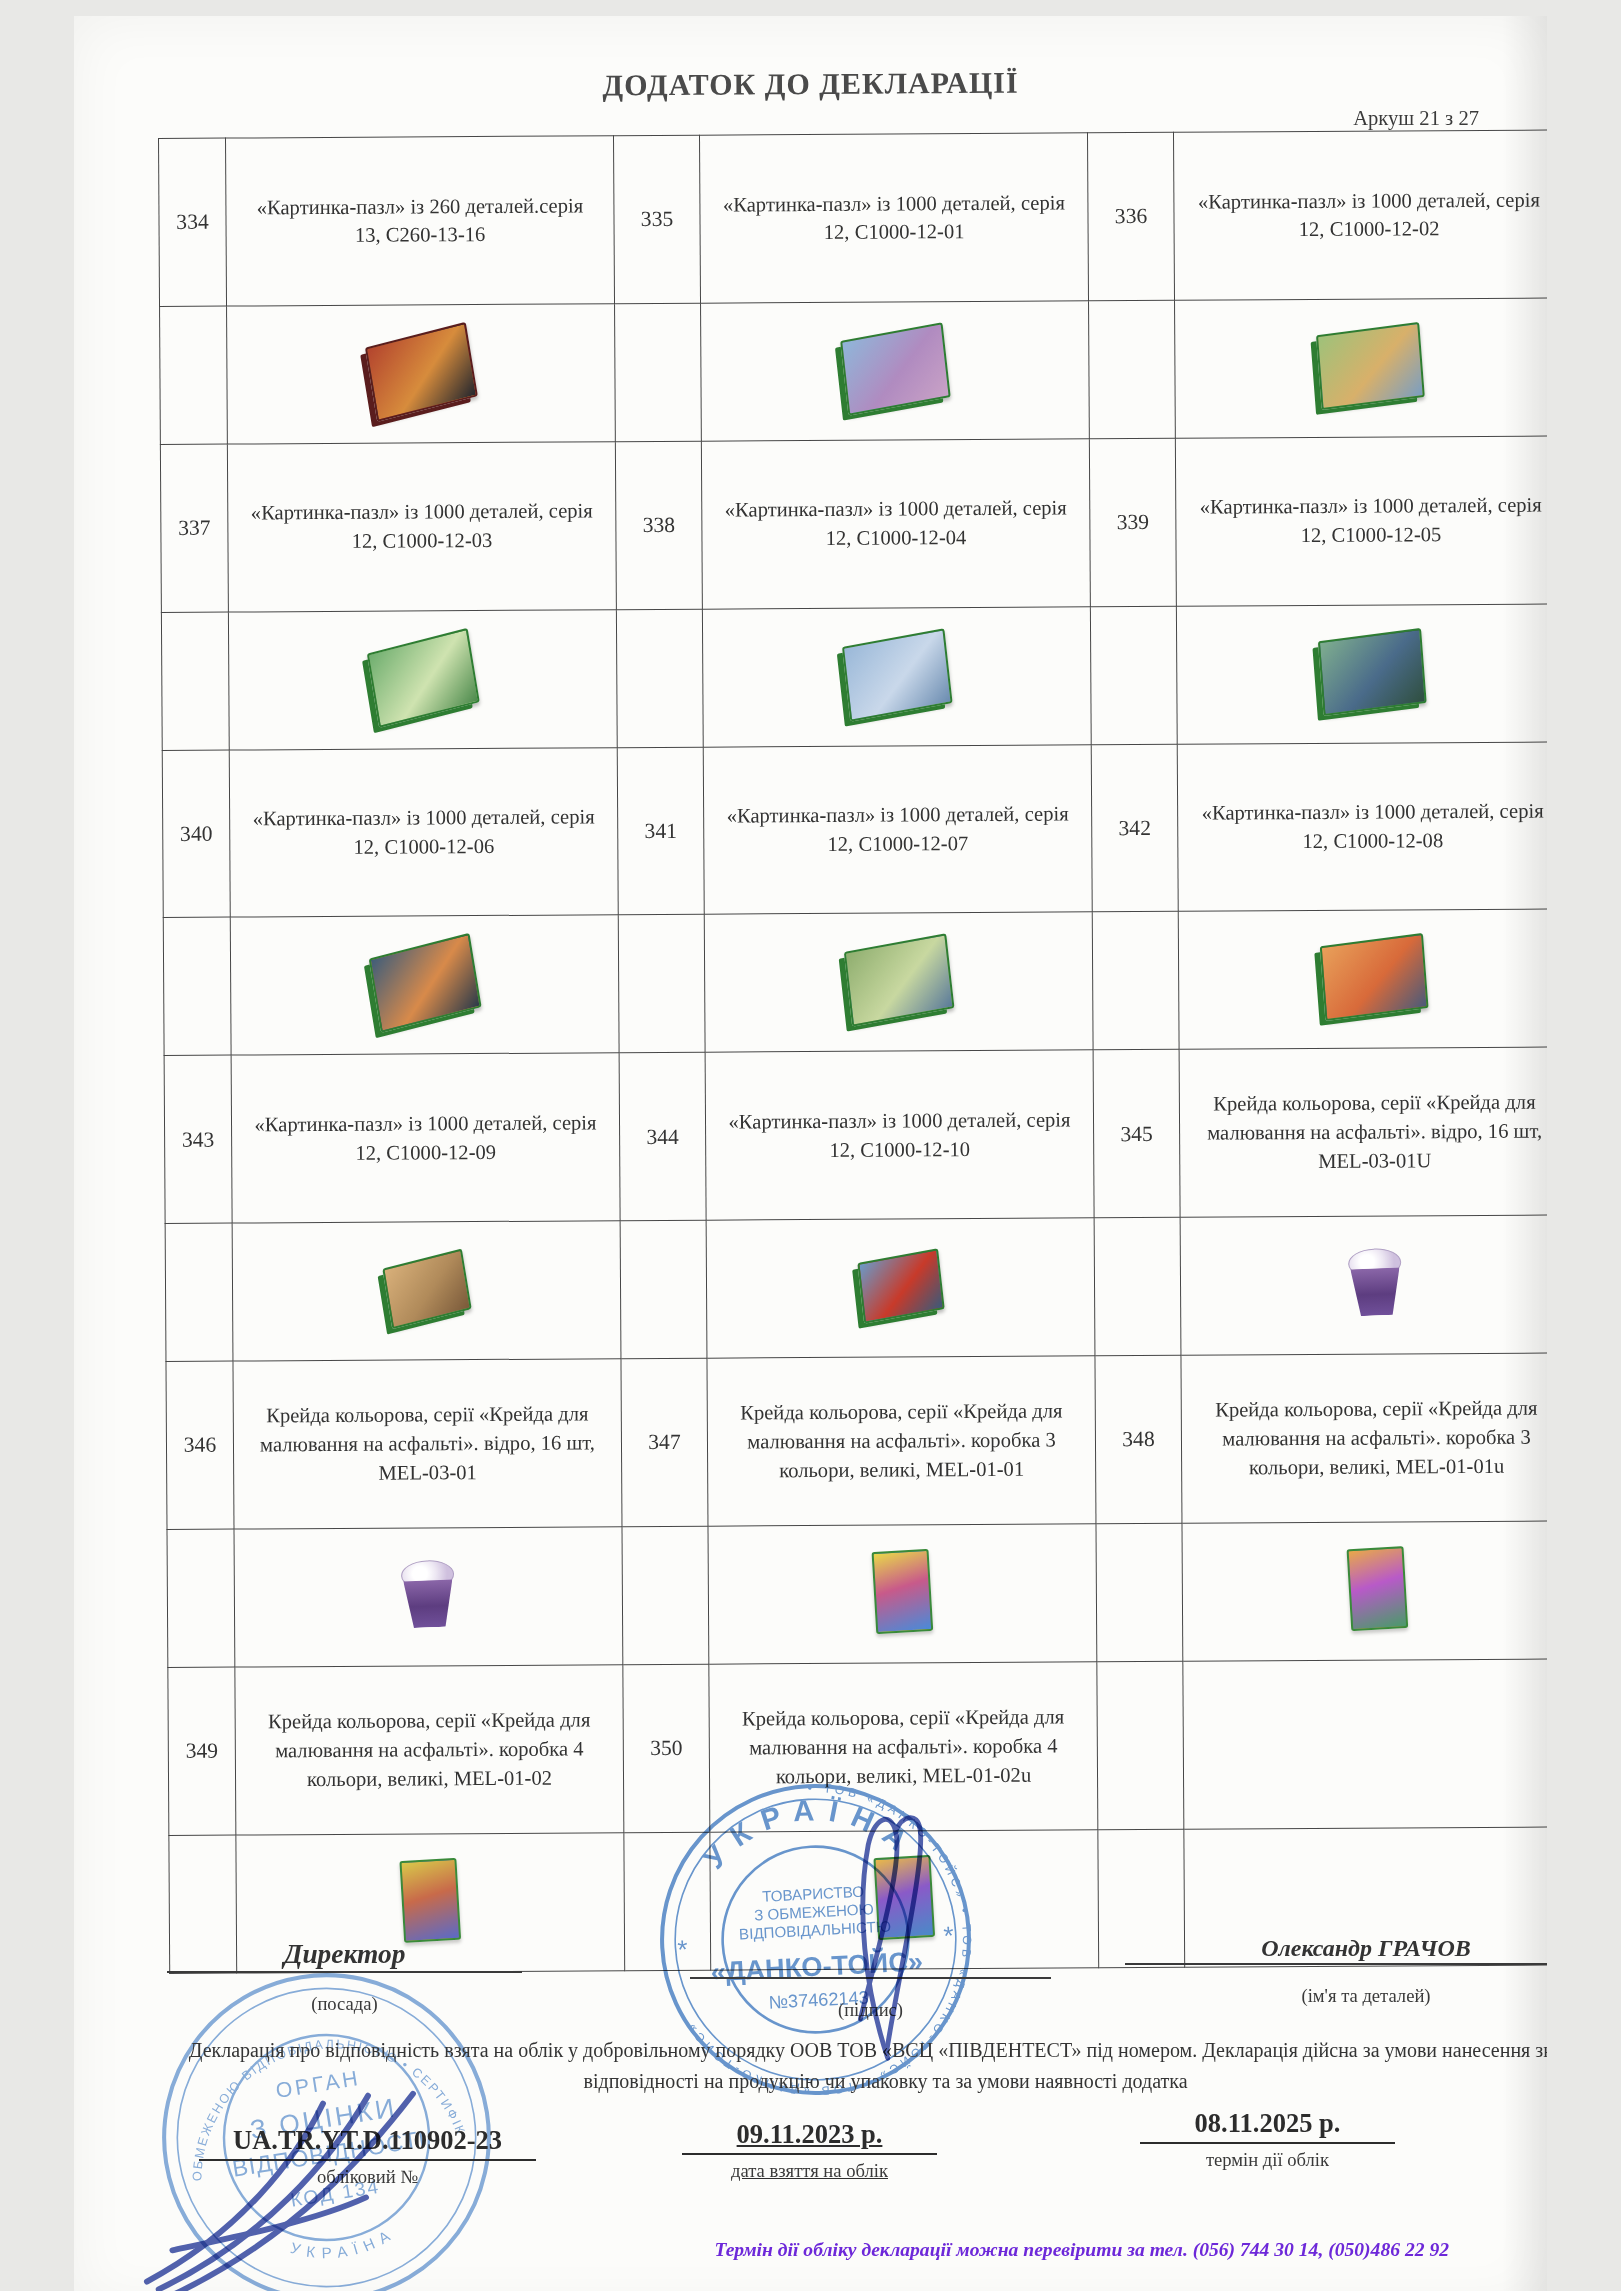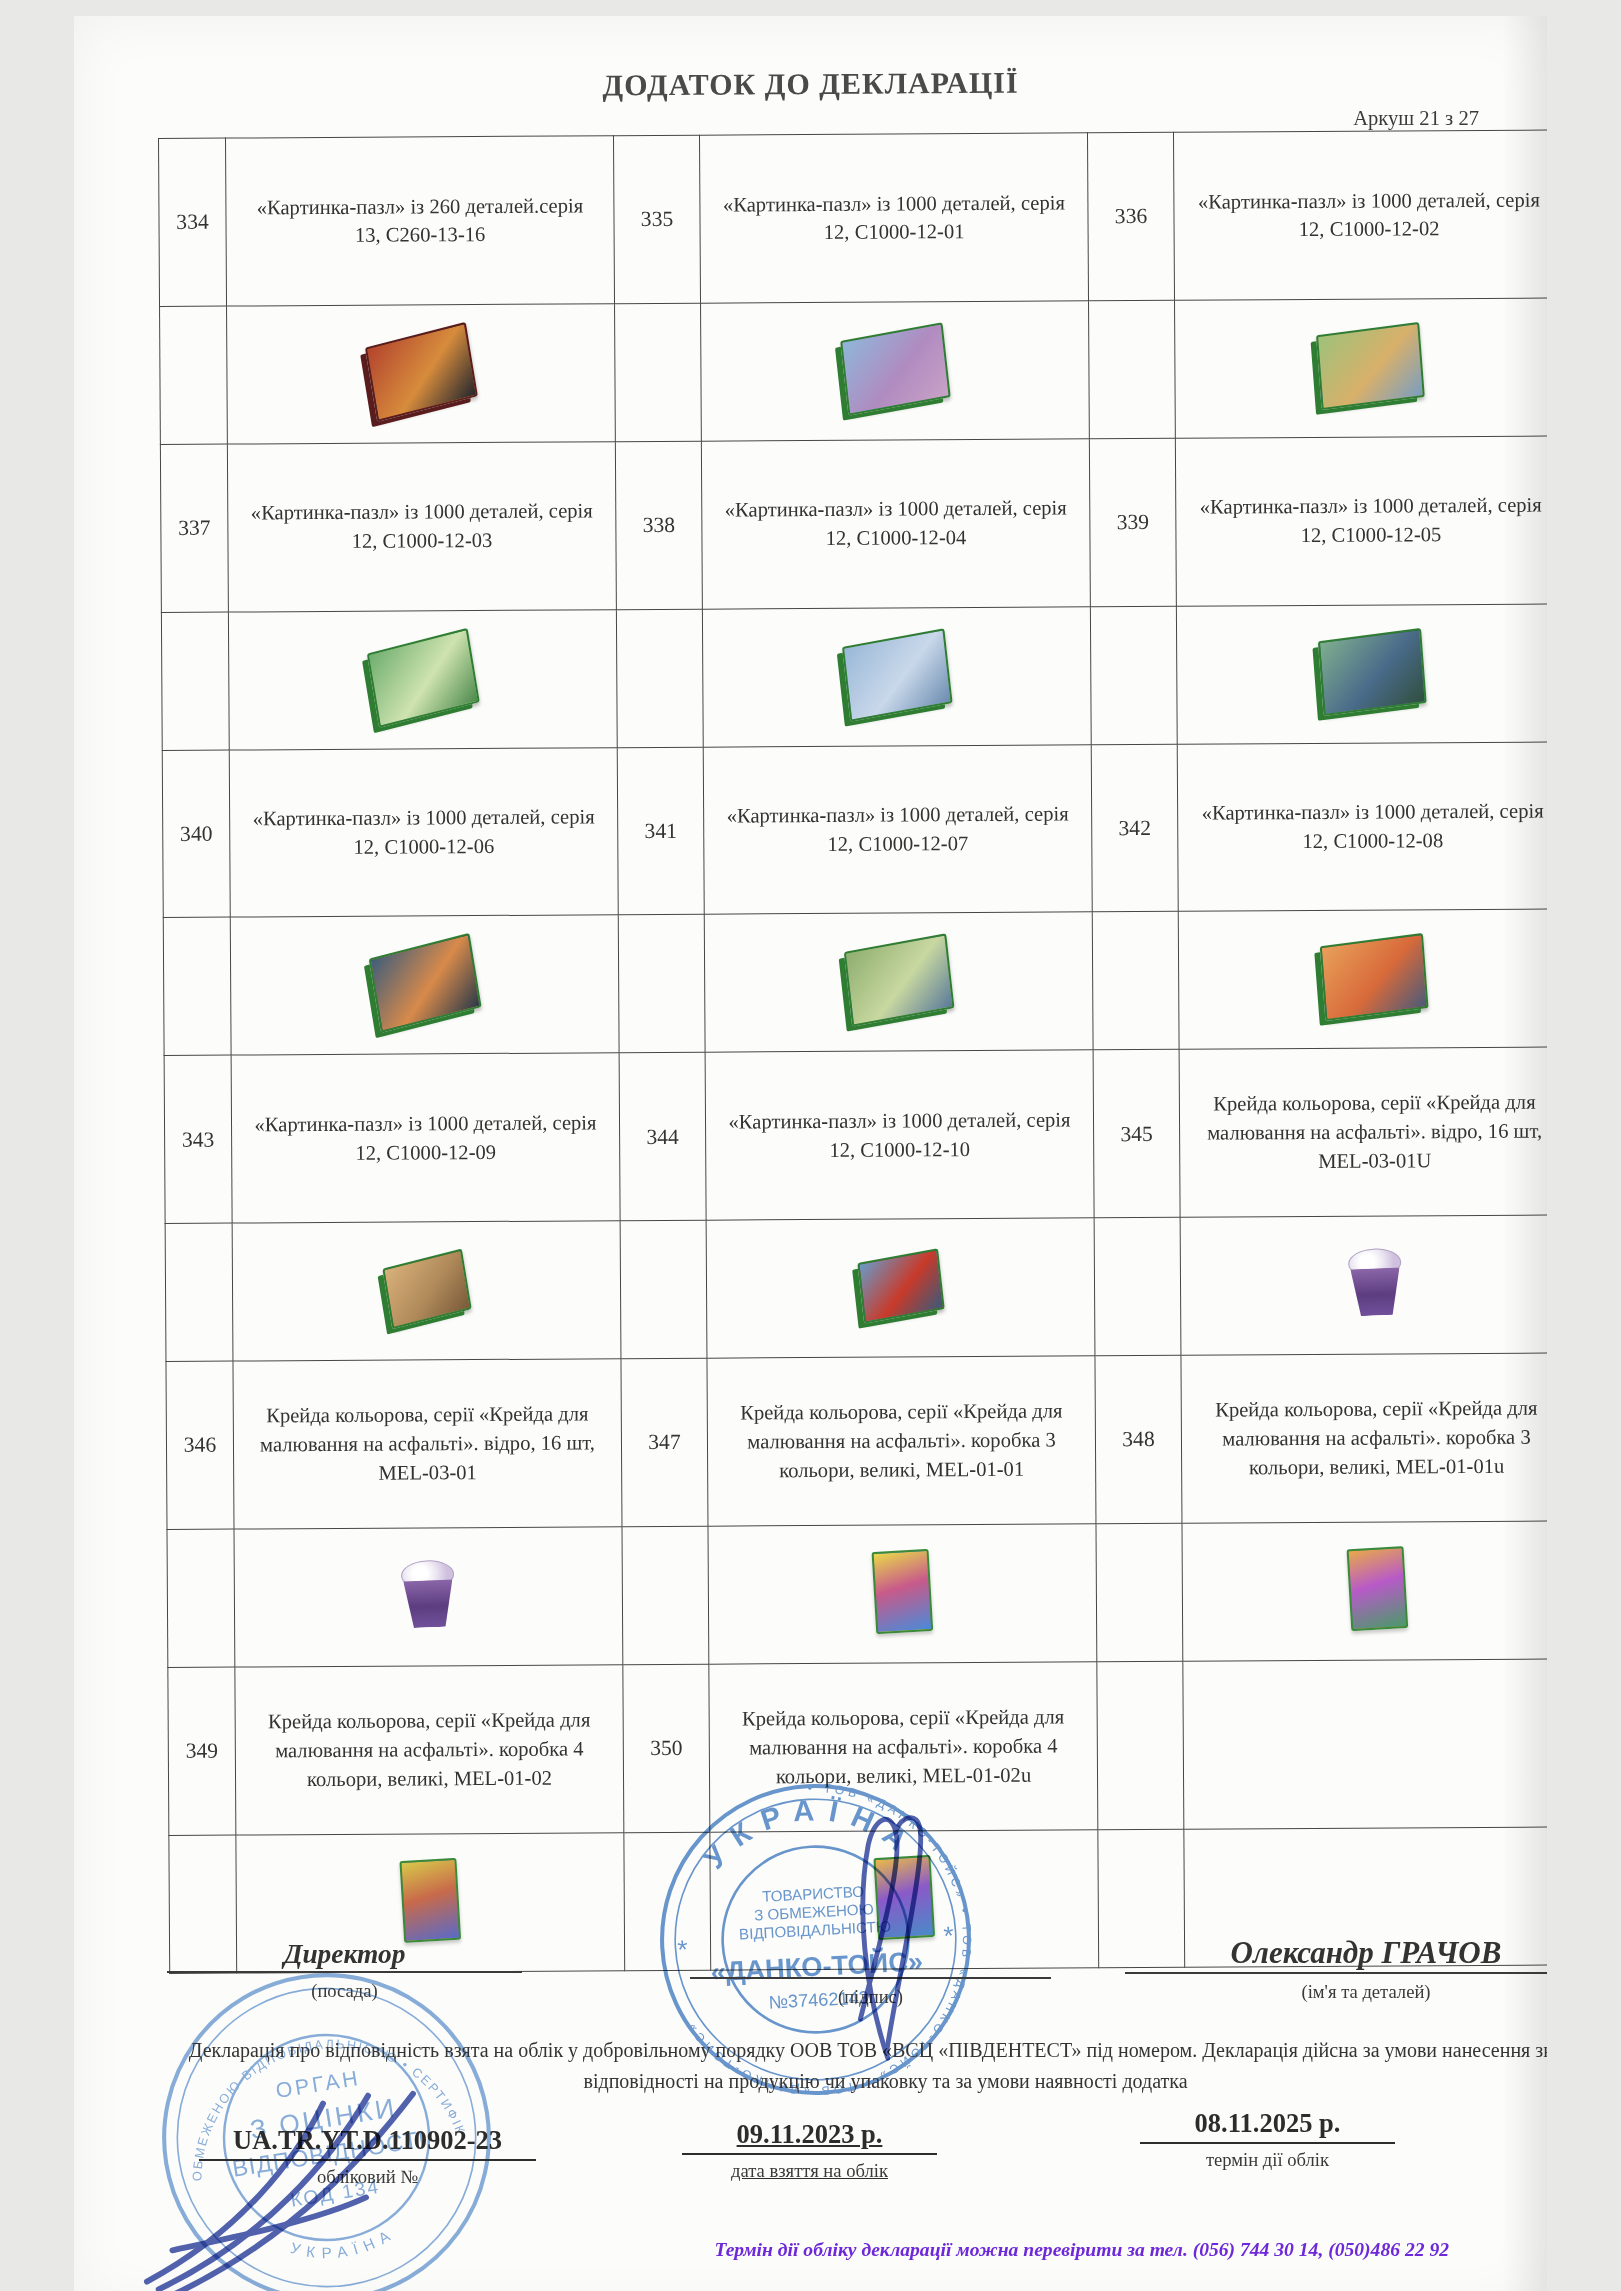--- a/index.html
+++ b/index.html
@@ -46,21 +46,21 @@
   }
   .thumb.chalkbox{
     width:53px; height:78px; border:2.9px solid #3a8a3a; border-radius:2.9px; transform:rotate(-3deg);
     background:linear-gradient(165deg, var(--c1,#e8c84a), var(--c2,#c86a5a) 45%, var(--c3,#5a7ac8));
     box-shadow:0 2.9px 3.9px rgba(0,0,0,.2);
   }
   
   .abs{ position:absolute; z-index:3; }
   .sig-line{ border-bottom:2.2px solid #3a3a3a; height:0; }
   .sig-value{ text-align:center; font-style:italic; font-weight:bold; font-size:27.4px; color:#333; padding-bottom:1px;}
-  .sig-cap{ text-align:center; font-size:18.6px; padding-top:7px; color:#3a3a3a;}
+  .sig-cap{ text-align:center; font-size:18.6px; padding-top:20px; color:#3a3a3a;}
   .note{ top:2019px; left:86px; width:1451px; text-align:center; font-size:20px; line-height:1.55; margin:0; color:#343434;}
   .fvalue{ text-align:center; font-weight:bold; font-size:26.5px; border-bottom:2.5px solid #2c2c2c; padding:0 5.9px 2.9px; color:#2c2c2c;}
   .fcap{ text-align:center; font-size:18.6px; padding-top:4.9px; color:#3a3a3a;}
   .footer-note{ top:2223px; right:98px; font-style:italic; font-weight:700; font-size:19.6px; color:#6d28d9;}
   
   .stamp{ position:absolute; mix-blend-mode:multiply; }
   .stamp-center{ left:580px; top:1762px; z-index:2; opacity:.85; transform:rotate(-3deg); }
   .stamp-left{ left:80px; top:1949px; z-index:2; opacity:.72; transform:rotate(-9deg); }
   .pen{ position:absolute; z-index:4; mix-blend-mode:multiply; opacity:.9; }
   .pen-left{ left:47px; top:2066px; }
@@ -186,21 +186,21 @@
   <div class="abs" style="left:93px; top:1923px; width:355px;">
     <div class="sig-value">Директор</div>
     <div class="sig-line"></div>
     <div class="sig-cap">(посада)</div>
   </div>
   <div class="abs" style="left:616px; top:1961px; width:361px;">
     <div class="sig-line"></div>
     <div class="sig-cap">(підпис)</div>
   </div>
   <div class="abs" style="left:1051px; top:1919px; width:482px;">
-    <div class="sig-value" style="font-size:31px;">Олександр ГРАЧОВ</div>
+    <div class="sig-value" style="font-size:24px;">Олександр ГРАЧОВ</div>
     <div class="sig-line"></div>
     <div class="sig-cap">(ім'я та деталей)</div>
   </div>
 
   <p class="abs note">Декларація про відповідність взята на облік у добровільному порядку ООВ ТОВ «ВСЦ «ПІВДЕНТЕСТ» під номером. Декларація дійсна за умови нанесення знаку відповідності на продукцію чи упаковку та за умови наявності додатка</p>
 
   <div class="abs" style="left:125px; top:2109px; width:337px;">
     <div class="fvalue">UA.TR.YT.D.110902-23</div>
     <div class="fcap">обліковий №</div>
   </div>

